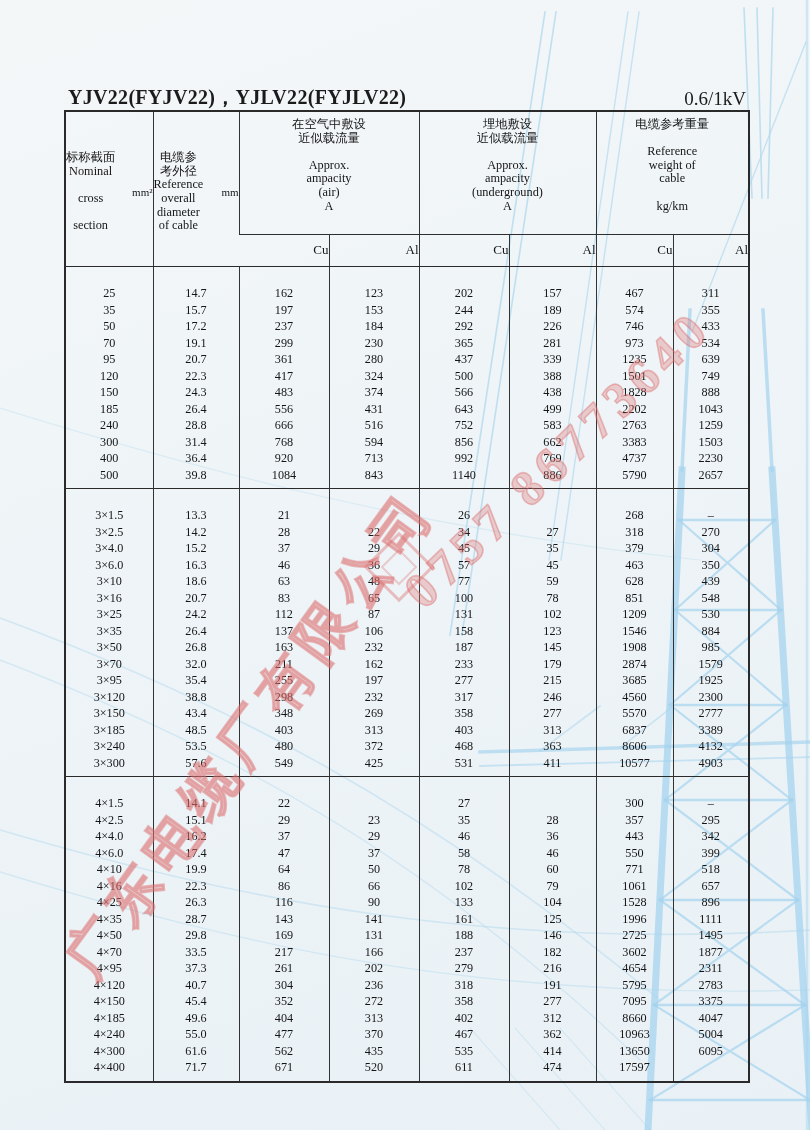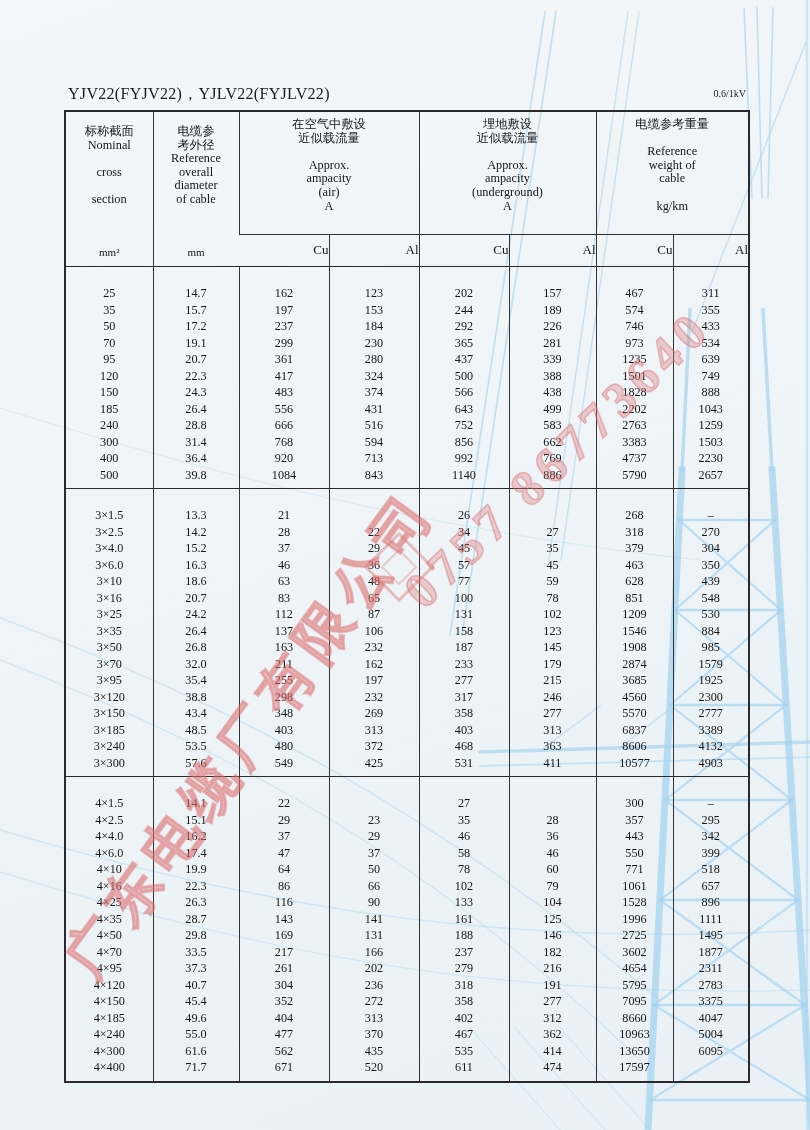--- a/index.html
+++ b/index.html
@@ -20,40 +20,40 @@
     transform:rotate(-54deg); transform-origin:0 0;}
   .wm-phone{left:392px; top:578px; font-size:50px; letter-spacing:7px;
     transform:rotate(-44deg); transform-origin:0 0;}
   .wm-diamond{
     position:absolute; z-index:3; left:374px; top:542px; width:44px; height:44px;
     border:3px solid rgba(219,105,105,0.40); transform:rotate(45deg); pointer-events:none;
   }
   .wm-diamond:before{content:""; position:absolute; left:9px; top:9px; right:9px; bottom:9px;
     border:2px solid rgba(219,105,105,0.30);}
   
-  .doc-title{position:absolute; left:68px; top:84px; z-index:2; font-size:16px; letter-spacing:.3px;}
-  .doc-voltage{position:absolute; right:64px; top:88px; z-index:2; font-size:10px;}
+  .doc-title{position:absolute; left:68px; top:84px; z-index:2; font-size:20px; letter-spacing:.3px;font-weight:bold;}
+  .doc-voltage{position:absolute; right:64px; top:88px; z-index:2; font-size:19px;}
   
   table.spec{
     position:absolute; left:64px; top:110px; z-index:2;
     width:684px; border-collapse:collapse; table-layout:fixed;
     border:2px solid #2a2a2a;
   }
   table.spec th, table.spec td{
     padding:0; font-weight:normal; color:#151515;
     font-family:"Liberation Serif","DejaVu Serif",serif;
   }
   table.spec th{border-left:1px solid #333;}
   table.spec td{border-left:1px solid #333;}
   table.spec th:first-child, table.spec td:first-child{border-left:none;}
   tr.h1 th{height:110px; vertical-align:top; padding-top:6px;}
   tr.h1 th.grp{border-bottom:1px solid #2e2e2e;}
   tr.h2 th{height:30px; font-size:13px; border-bottom:1.6px solid #2a2a2a; vertical-align:middle;text-align:right;}
   th.rsp{border-bottom:1.6px solid #2a2a2a; vertical-align:top;}
-  .hwrap{height:134px; display:flex; flex-direction:column; justify-content:space-between;
+  .hwrap{height:134px; display:flex; flex-direction:row; justify-content:space-between;
     align-items:center; padding:7px 0 7px;}
   .desc{white-space:pre-line; text-align:center; font-size:12.3px; line-height:13.6px;}
   .unit{font-size:11px; line-height:14px;}
   table.spec td{height:16.5px; line-height:16.3px; font-size:12.2px; text-align:center;}
   tr.sec-first td{border-top:1.5px solid #2a2a2a; padding-top:18px;}
   tr.sec-last td{padding-bottom:5px;}
   .note{position:absolute; left:66px; top:1031px; z-index:2; font-size:12.8px;
     font-weight:600; letter-spacing:1.2px;}
 </style>
 </head>

